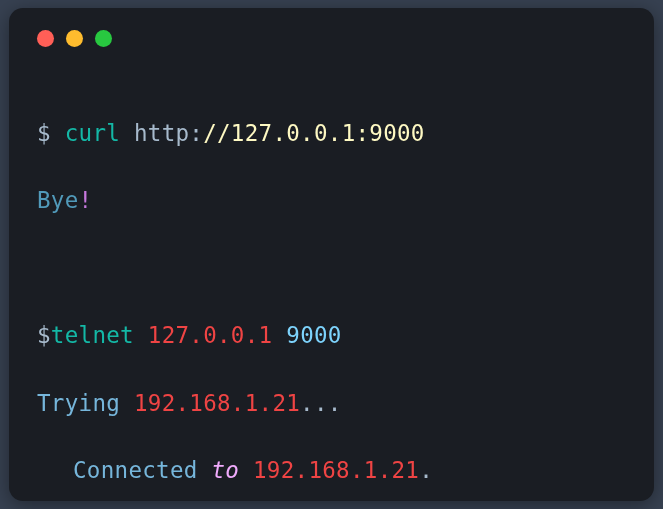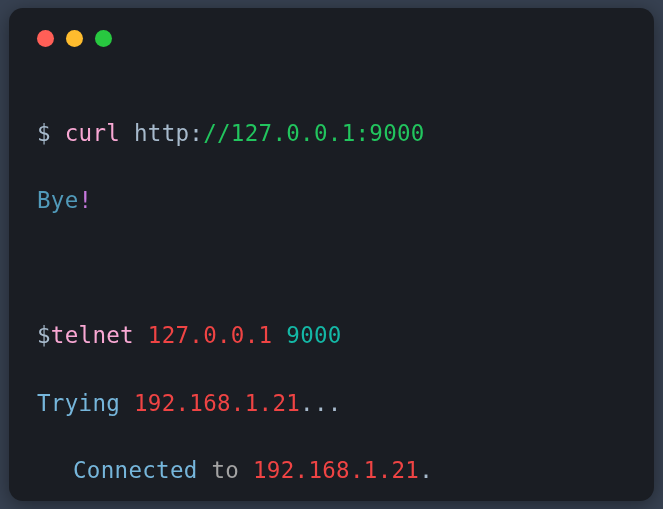--- a/index.html
+++ b/index.html
@@ -36,31 +36,31 @@
     .traffic-light.green { background: #28c840; }
     .content {
       font-size: 22.5px;
       line-height: 1.5;
       letter-spacing: 0.3px;
       white-space: pre;
       color: #a7bacc;
     }
     .seg { white-space: pre; }
     .c-prompt { color: #a7bacc; }
-    .c-cmd { color: #f9a8d4; }
+    .c-cmd { color: #14b8a6; }
     .c-url1 { color: #a7bacc; margin-top: 36px; }
-    .c-url2 { color: #22c55e; }
+    .c-url2 { color: #fef9c3; }
     .c-bye { color: #519aba; }
     .c-excl { color: #c678dd; }
     .c-ip { color: #ef4444; }
-    .c-num { color: #14b8a6; }
+    .c-num { color: #7dd3fc; }
     .c-try { color: #76b6db; }
     .c-dots { color: #a7bacc; }
     .c-conn { color: #76b6db; margin-left: 36px; }
-    .c-to { color: #a3a3a3; }
+    .c-to { color: #f0abfc; font-style: italic; }
     .c-text { color: #a7bacc; }
     .blank-line { height: 1.5em; }
   </style>
 </head>
 <body>
 
 <div class="terminal">
   <div class="traffic-lights">
     <div class="traffic-light red"></div>
     <div class="traffic-light yellow"></div>

